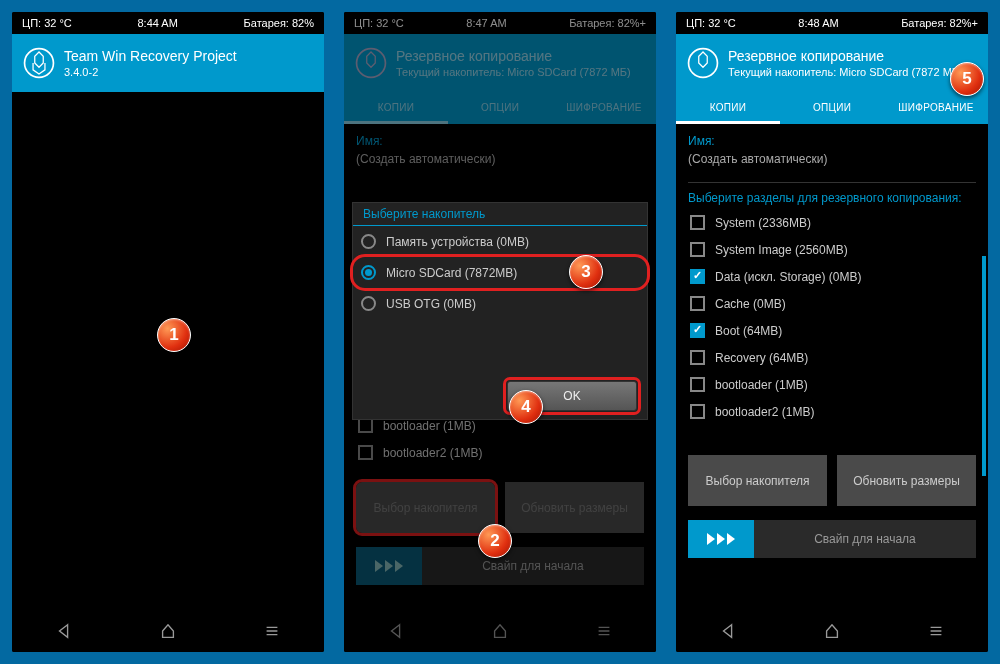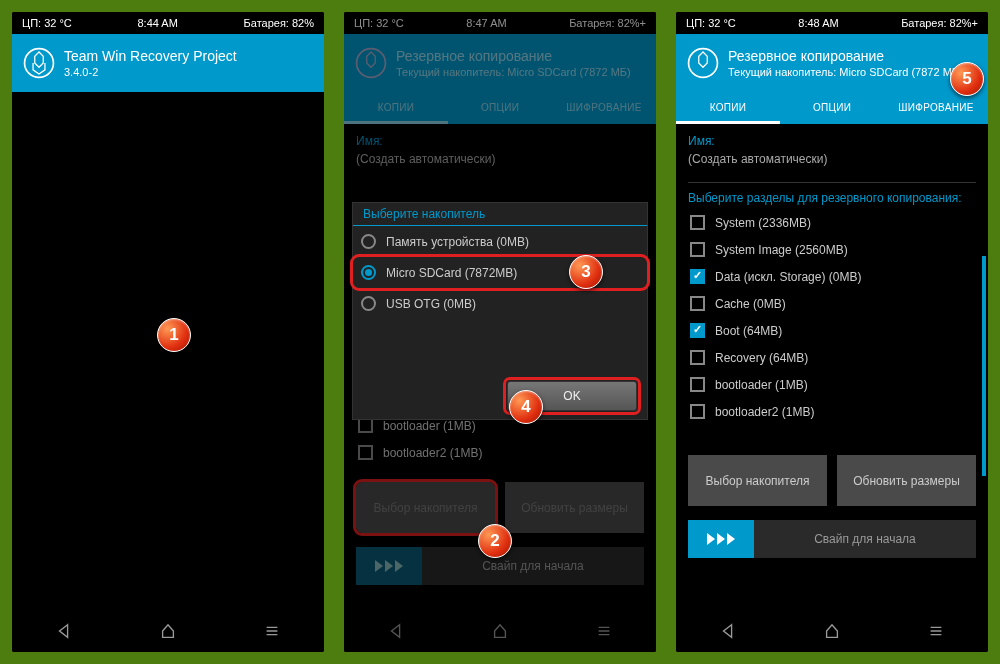--- a/index.html
+++ b/index.html
@@ -1,17 +1,17 @@
 <!DOCTYPE html>
 <html><head>
 <meta charset="utf-8">
 <style>
 *{margin:0;padding:0;box-sizing:border-box;font-family:Arial,Helvetica,sans-serif;-webkit-font-smoothing:antialiased}
 body{background:#fff;width:1000px;height:664px}
-.container{display:flex;gap:20px;padding:12px;background:#4d7c0f}
+.container{display:flex;gap:20px;padding:12px;background:#0369a1}
 .phone{width:322px;height:640px;background:#000;border-radius:2px;position:relative;overflow:hidden}
 .statusbar{height:22px;background:#000;color:#fff;font-size:11px;display:flex;justify-content:space-between;align-items:center;padding:0 10px}
 .header{background:#0099cc;height:58px;display:flex;align-items:center;padding:16px 10px}
 .twrp-logo{width:34px;height:34px;margin-right:8px}
 .twrp-logo svg{width:100%;height:100%}
 .header-text{color:#fff}
 .header-title{font-size:14px;font-weight:400}
 .header-sub{font-size:11px;margin-top:2px}
 .header.dim .header-title,.header.dim .header-sub{color:rgba(255,255,255,0.6)}
 .tabs{display:flex;background:#0099cc;height:32px}
@@ -20,21 +20,21 @@
 .tab.dim{color:rgba(255,255,255,0.55)}
 .tab.dim.active{border-bottom-color:rgba(255,255,255,0.55)}
 .grid{display:grid;grid-template-columns:1fr 1fr;gap:18px;padding:24px 22px}
 .tile{background:#4a4a4a;height:78px;display:flex;align-items:center;justify-content:center;color:#e0e0e0;font-size:13px;text-align:center;position:relative}
 .tile.highlight{outline:3px solid #e02020;outline-offset:1px;border-radius:6px}
 .content{padding:10px 12px;color:#ccc}
 .field-label{color:#0099cc;font-size:12px;margin-bottom:4px}
 .field-value{color:#aaa;font-size:12px;margin-bottom:16px}
 .select-title{color:#0099cc;font-size:12px;border-top:1px solid #0099cc;border-bottom:1px solid #0099cc;padding:6px 0;margin-bottom:4px}
 .radio-item,.check-item{display:flex;align-items:center;padding:6px 2px;color:#ccc;font-size:12px}
-.radio-item.highlight{outline:3px solid #e02020;border-radius:6px}
+.radio-item.highlight{outline:3px solid #e02020;border-radius:12px}
 .radio{width:15px;height:15px;border:2px solid #888;border-radius:50%;margin-right:10px;position:relative;flex-shrink:0}
 .radio.checked{border-color:#0099cc}
 .radio.checked:after{content:'';position:absolute;inset:2px;background:#0099cc;border-radius:50%}
 .check{width:15px;height:15px;border:2px solid #888;margin-right:10px;flex-shrink:0;position:relative}
 .check.checked{background:#0099cc;border-color:#0099cc}
 .check.checked:after{content:'✓';position:absolute;color:#fff;font-size:11px;top:-2px;left:1px;font-weight:bold}
 .btn-row{display:flex;gap:10px;padding:0 12px;margin-top:6px}
 .btn{flex:1;background:#4a4a4a;height:51px;color:#ccc;font-size:12px;display:flex;align-items:center;justify-content:center;position:relative}
 .btn.highlight{outline:3px solid #e02020;border-radius:6px}
 .btn.dim{color:#777}

